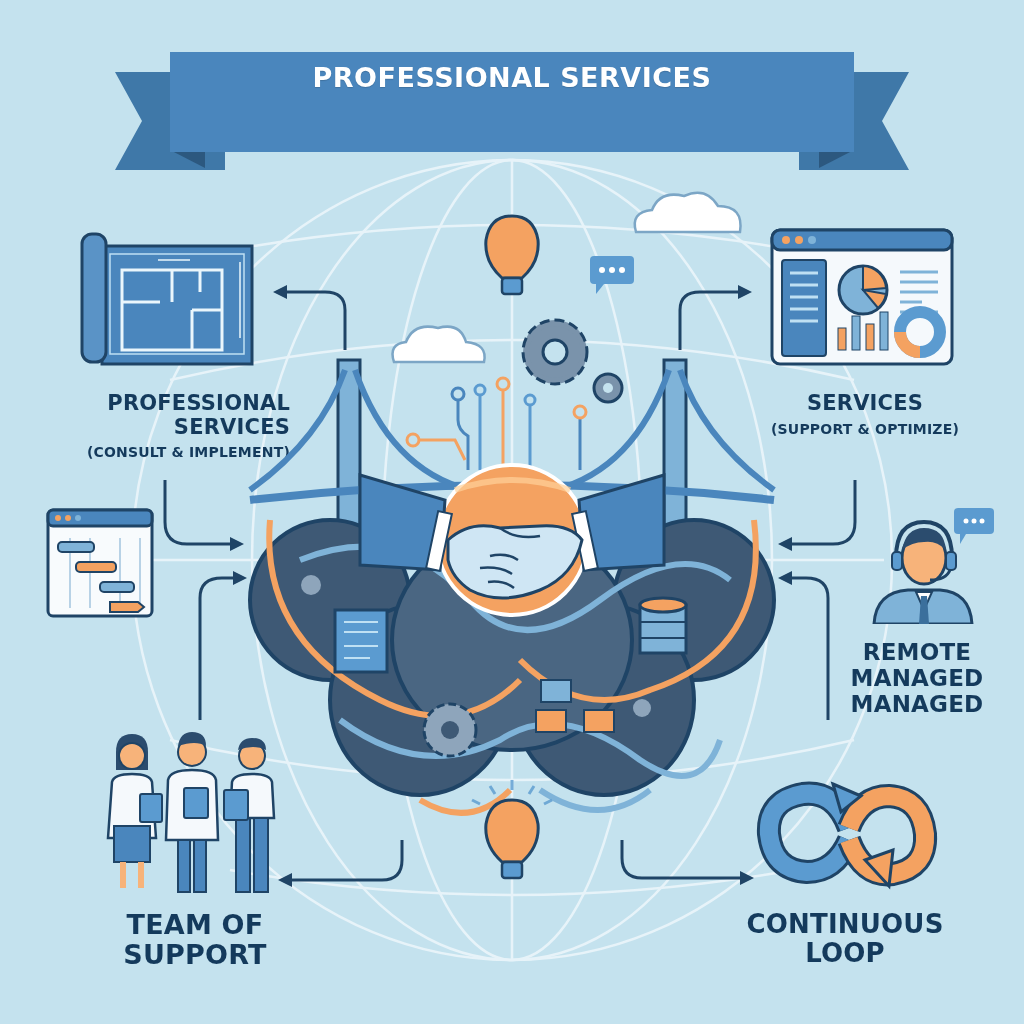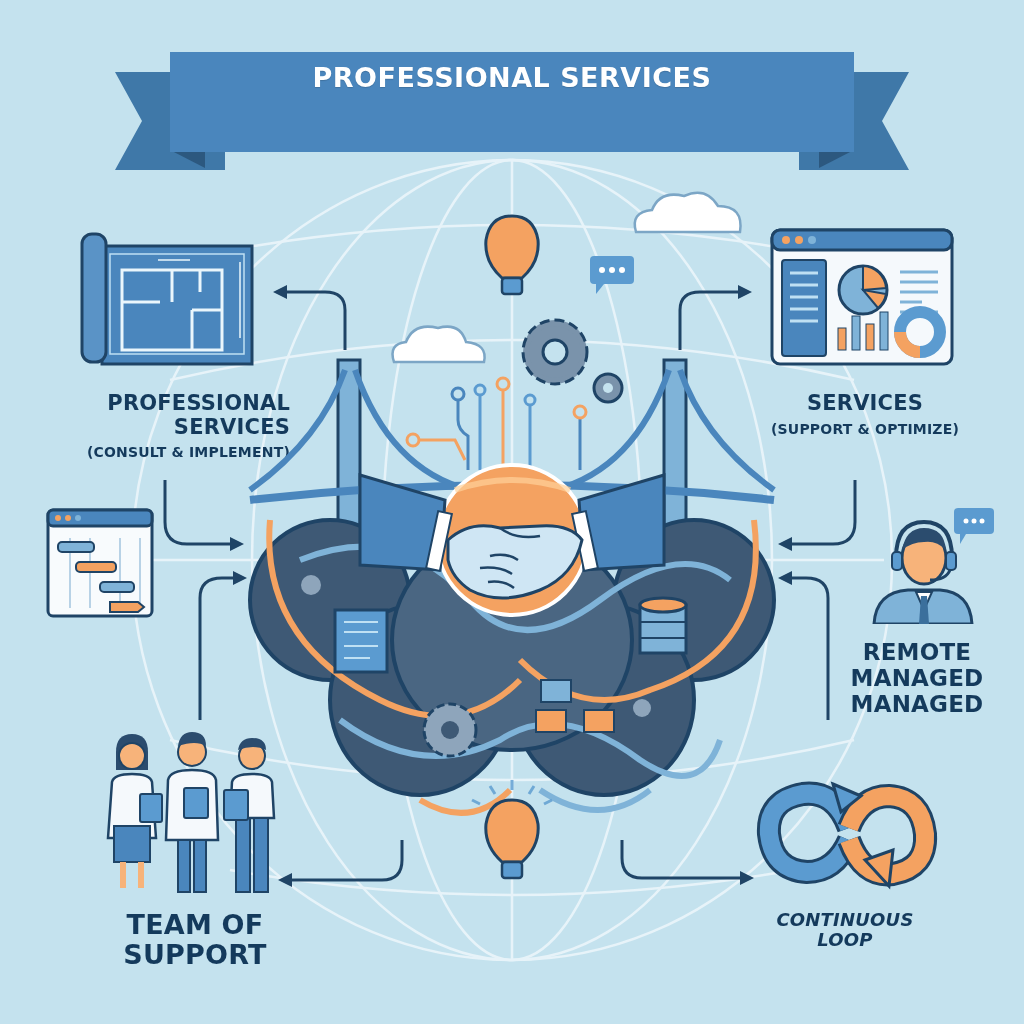--- a/index.html
+++ b/index.html
@@ -170,21 +170,21 @@
   </div>
 
   <svg style="position:absolute;left:745px;top:778px" width="200" height="120" viewBox="0 0 200 120">
     <path d="M104 50 Q90 12 58 16 Q22 22 24 56 Q28 92 62 94 Q90 94 104 62" fill="none" stroke="#1f4466" stroke-width="24"></path>
     <path d="M104 50 Q90 12 58 16 Q22 22 24 56 Q28 92 62 94 Q90 94 104 62" fill="none" stroke="#5b9bd0" stroke-width="18"></path>
     <path d="M104 62 Q118 100 148 96 Q182 90 180 56 Q176 20 144 18 Q116 18 104 50" fill="none" stroke="#1f4466" stroke-width="24"></path>
     <path d="M104 62 Q118 100 148 96 Q182 90 180 56 Q176 20 144 18 Q116 18 104 50" fill="none" stroke="#f4a261" stroke-width="18"></path>
     <polygon points="88,6 116,18 96,34" fill="#5b9bd0" stroke="#1f4466" stroke-width="3"></polygon>
     <polygon points="120,82 148,72 144,108" fill="#f4a261" stroke="#1f4466" stroke-width="3"></polygon>
   </svg>
-  <div class="lbl" style="left:745px;top:910px;width:200px;font-size:18px;font-style:italic;">
+  <div class="lbl" style="left:745px;top:910px;width:200px;font-size:26px;">
     <span class="l1">CONTINUOUS</span>
     <span class="l2">LOOP</span>
   </div>
 
   <svg style="position:absolute;left:0;top:0" width="1024" height="1024" viewBox="0 0 1024 1024">
 
     <g fill="none" stroke="#1f4466" stroke-width="3">
       <path d="M345 350 L345 310 Q345 292 325 292 L285 292"></path>
       <path d="M680 350 L680 310 Q680 292 700 292 L740 292"></path>
       <path d="M165 480 L165 522 Q165 544 187 544 L232 544"></path>

